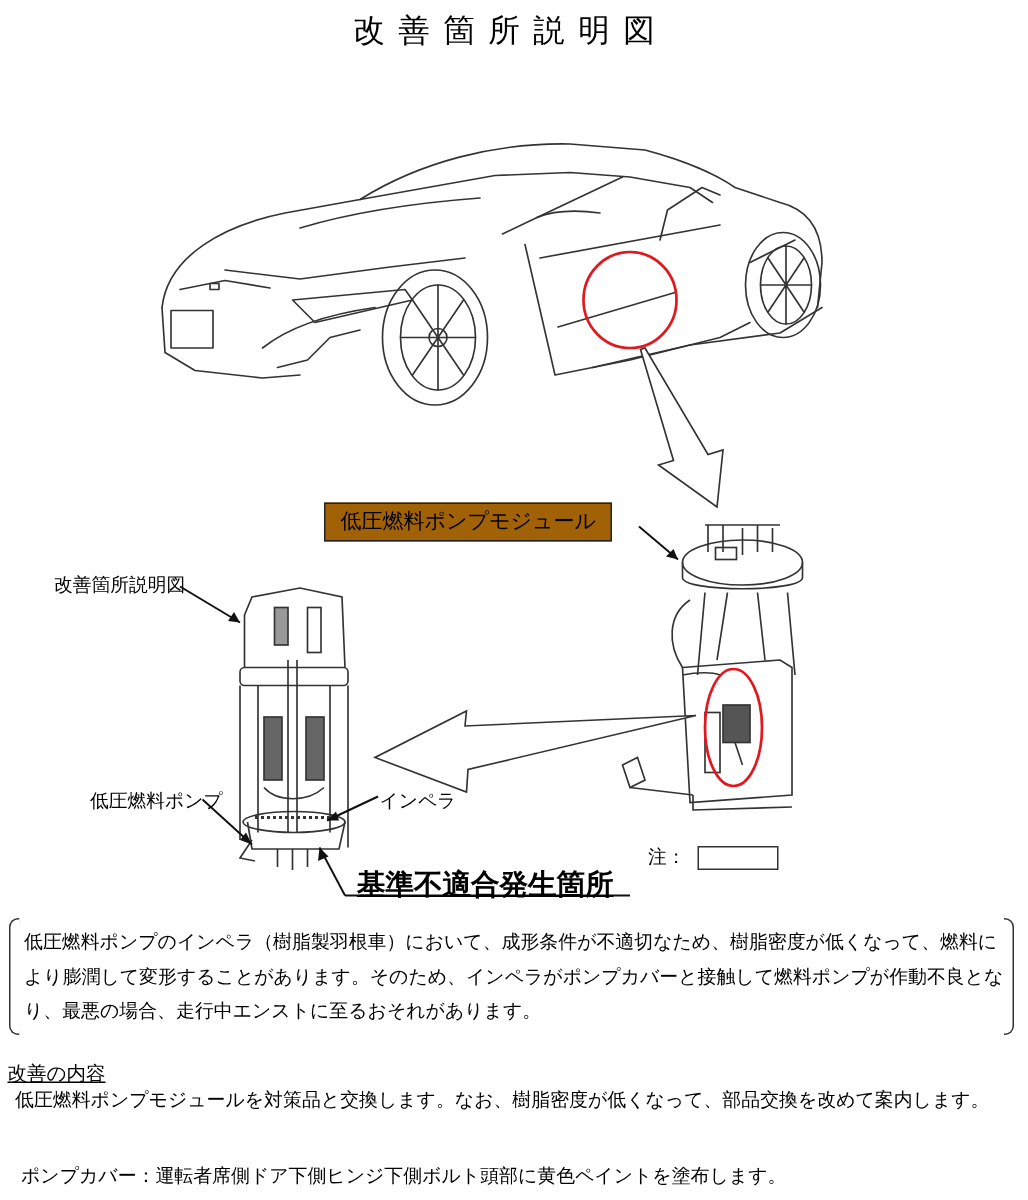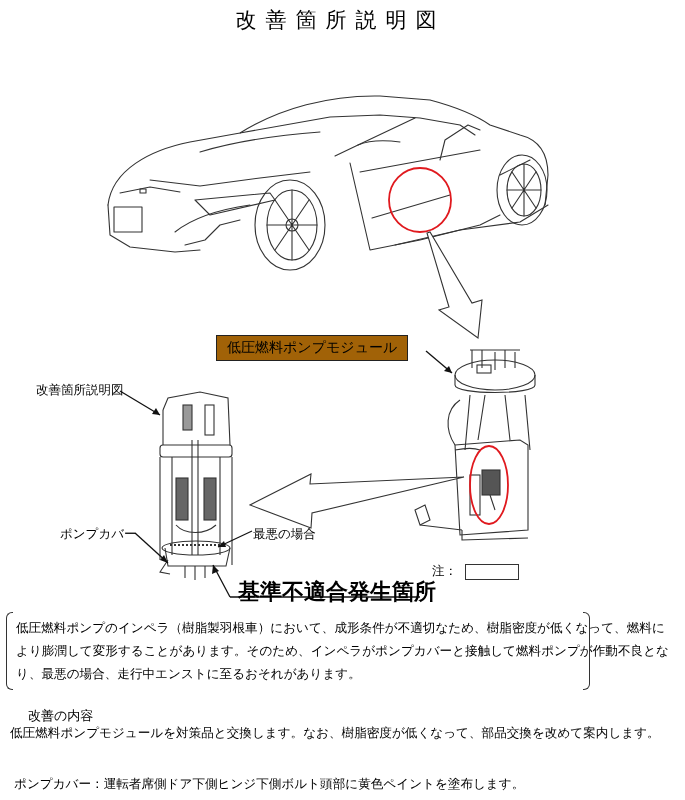--- a/index.html
+++ b/index.html
@@ -3,29 +3,29 @@
 <meta charset="utf-8">
 <style>
   html, body { margin:0; padding:0; background:#ffffff; }
   body { width:685px; height:800px; position:relative; overflow:hidden;
          font-family:"DejaVu Sans", "Liberation Sans", sans-serif; color:#000; }
   .abs { position:absolute; }
   .title { left:0; width:681px; top:6px; text-align:center; font-size:21px; letter-spacing:9px; }
   .figure { left:0; top:0; width:685px; height:600px; }
   .label { font-size:12.5px; white-space:nowrap; }
   .boxlabel { border:1px solid #222; padding:3px 10px; font-size:14px; background:#a16207; }
-  .bigcallout { font-size:22px; font-weight:bold; white-space:nowrap; }
+  .bigcallout { font-size:19px; font-weight:bold; white-space:nowrap;text-decoration:underline; }
   .note { font-size:12.5px; white-space:nowrap; display:flex; align-items:center; gap:4px; }
   .note .swatch { display:inline-block; width:52px; height:14px; border:1px solid #333; margin:0 4px; }
-  .bracket-box { left:6px; top:612px; width:584px; height:78px; }
+  .bracket-box { left:6px; top:612px; width:670px; height:78px; }
   .bracket-left, .bracket-right { position:absolute; top:0; width:6px; height:76px; border:1.2px solid #333; }
   .bracket-left { left:0; border-right:none; border-radius:6px 0 0 6px; }
   .bracket-right { right:0; border-left:none; border-radius:0 6px 6px 0; }
   .desc { position:absolute; left:10px; top:4px; width:656px; font-size:12.6px; line-height:23px; }
-  .section-head { left:28px; top:707px; font-size:13px; }
+  .section-head { left:5px; top:707px; font-size:13px; text-decoration:underline; }
   .section-body { left:10px; top:725px; font-size:12.6px; white-space:nowrap; }
   .ident { left:14px; top:776px; font-size:12.6px; white-space:nowrap; }
 </style>
 </head>
 <body>
 
 <div class="abs title">改善箇所説明図</div>
 
 <svg class="abs figure" viewBox="0 0 685 600" xmlns="http://www.w3.org/2000/svg">
 
@@ -116,22 +116,22 @@
   <g fill="#111">
     <path d="M160 415 L152 414 L156 408 Z"></path>
     <path d="M168 563 L160 560 L164 555 Z"></path>
     <path d="M218 547 L224 541 L226 547 Z"></path>
     <path d="M213 565 L212 574 L219 571 Z"></path>
   </g>
 </svg>
 
 <div class="abs boxlabel" style="left:216px; top:335px;">低圧燃料ポンプモジュール</div>
 <div class="abs label" style="left:36px; top:382px;">改善箇所説明図</div>
-<div class="abs label" style="left:60px; top:526px;">ポンプカバー</div>
-<div class="abs label" style="left:253px; top:526px;">最悪の場合</div>
+<div class="abs label" style="left:60px; top:526px;">低圧燃料ポンプ</div>
+<div class="abs label" style="left:253px; top:526px;">インペラ</div>
 <div class="abs bigcallout" style="left:238px; top:577px;">基準不適合発生箇所</div>
 
 <div class="abs note" style="left:432px; top:563px;">
   <span>注：</span>
   <span class="swatch"></span>
 </div>
 
 <div class="abs bracket-box">
   <div class="bracket-left"></div>
   <div class="desc">低圧燃料ポンプのインペラ（樹脂製羽根車）において、成形条件が不適切なため、樹脂密度が低くなって、燃料により膨潤して変形することがあります。そのため、インペラがポンプカバーと接触して燃料ポンプが作動不良となり、最悪の場合、走行中エンストに至るおそれがあります。</div>

